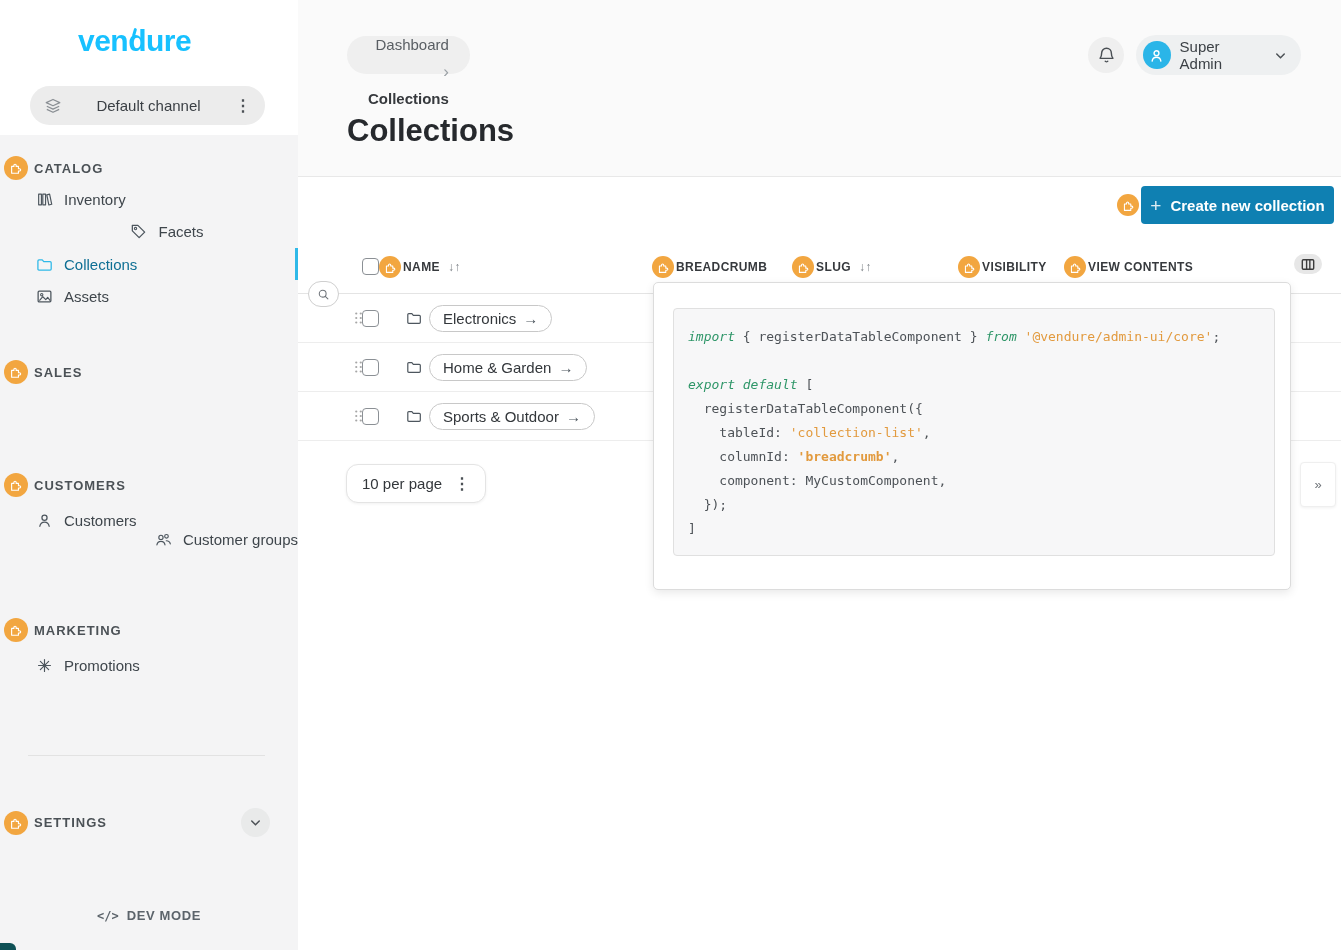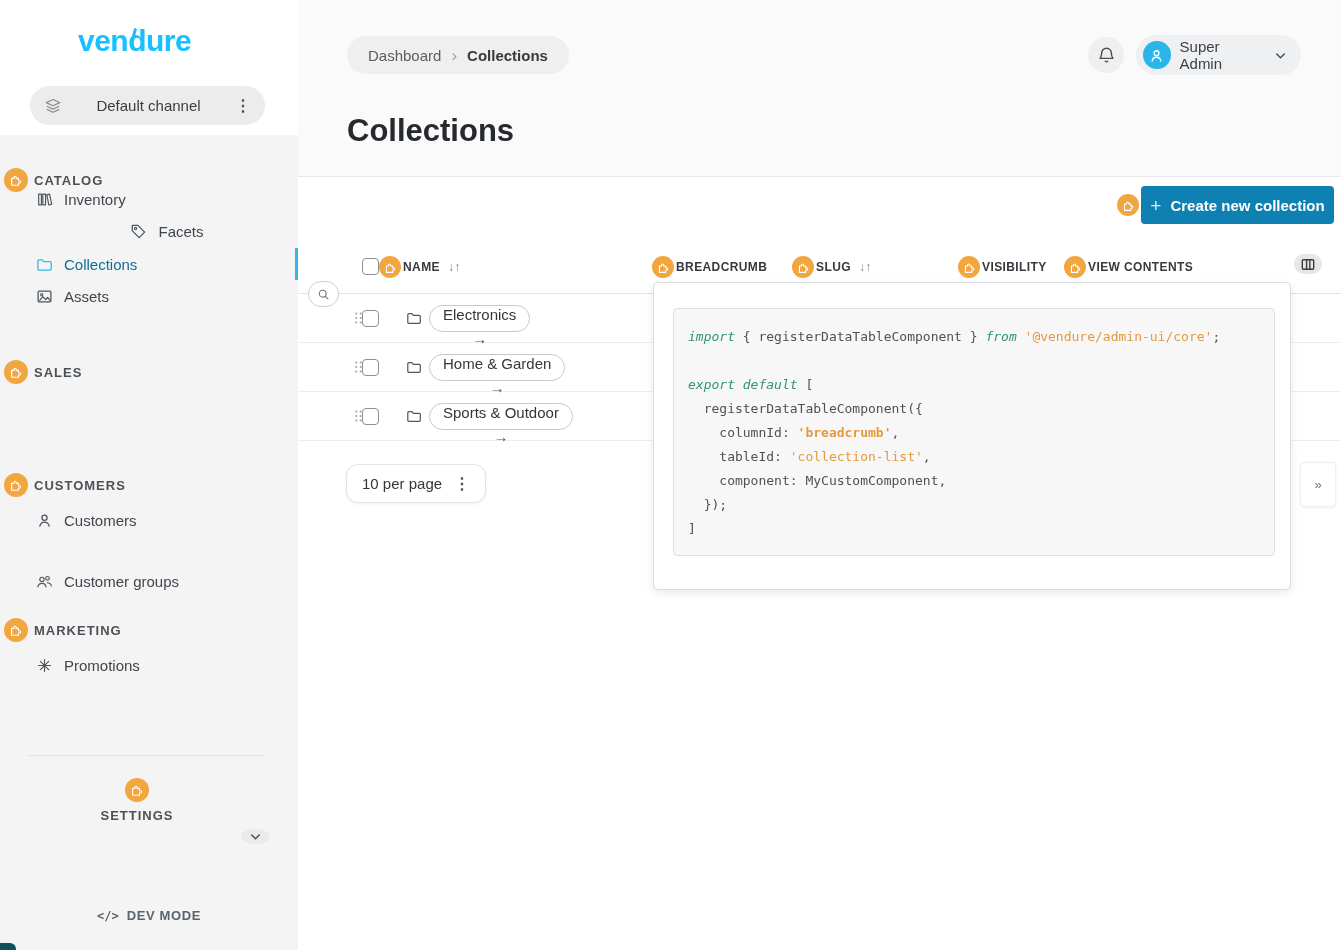--- a/index.html
+++ b/index.html
@@ -30,21 +30,21 @@
   .nav-divider { position:absolute; left:28px; top:755px; width:237px; height:1px; background:#e2e2e2; }
   .collapse-row { position:absolute; left:4px; width:266px; height:29px; display:flex; align-items:center; gap:6px; }
   .chev-btn { margin-left:auto; width:29px; height:29px; border-radius:50%; background:#e9eaea; border:none; display:flex; align-items:center; justify-content:center; color:#4c5156; cursor:pointer; }
   .devmode { position:absolute; left:0; top:908px; width:298px; display:flex; align-items:center; justify-content:center; gap:8px; color:#5c646b; cursor:pointer; }
   .devmode .dev-glyph { font-family:"DejaVu Sans Mono", monospace; font-size:12px; font-weight:700; }
   .devmode .dev-label { font-size:13px; font-weight:600; letter-spacing:0.6px; }
 
   
   .main { position:absolute; left:298px; top:0; width:1043px; height:950px; background:#fff; }
   .topbar { position:absolute; left:0; top:0; width:100%; height:177px; background:#fafafa; border-bottom:1px solid #e8e8e8; }
-  .crumb-pill { position:absolute; left:49px; top:36px; height:38px; border-radius:19px; background:#efefef; display:flex; align-items:center; gap:10px; padding:0 21px; }
+  .crumb-pill { position:absolute; left:49px; top:36px; height:38px; border-radius:19px; background:#efefef; display:flex; align-items:flex-end; gap:10px; padding:0 21px;flex-direction:column; }
   .crumb-a { font-size:15px; color:#595e63; cursor:pointer; }
   .crumb-sep { font-size:17px; color:#9ba1a6; line-height:1; }
   .crumb-b { font-size:15px; font-weight:700; color:#36393d; }
   .bell-btn { position:absolute; left:790px; top:37px; width:36px; height:36px; border-radius:50%; background:#efefef; border:none; display:flex; align-items:center; justify-content:center; color:#4a4f54; cursor:pointer; }
   .user-pill { position:absolute; left:838px; top:35px; width:165px; height:40px; border-radius:20px; background:#eef0f1; display:flex; align-items:center; gap:9px; padding:0 13px 0 7px; cursor:pointer; }
   .avatar { width:28px; height:28px; border-radius:50%; background:#2ab5e8; display:flex; align-items:center; justify-content:center; color:#fff; }
   .user-name { font-size:15px; color:#3c4146; }
   .page-title { position:absolute; left:49px; top:113px; font-size:31px; font-weight:700; color:#26292d; }
 
   .create-badge { position:absolute; left:819px; top:194px; }
@@ -57,21 +57,21 @@
   .sort { font-size:12px; font-weight:400; color:#7d8287; margin-left:8px; }
   .checkbox { position:absolute; width:17px; height:17px; border:1.5px solid #8b9095; border-radius:4px; background:#fff; cursor:pointer; }
   .cols-btn { position:absolute; left:996px; top:2px; width:28px; height:20px; border-radius:10px; background:#e7e7e7; border:none; display:flex; align-items:center; justify-content:center; color:#3c3c3c; cursor:pointer; }
 
   .search-line { position:absolute; left:0; top:293px; width:100%; height:1px; background:#e4e4e4; }
   .search-pill { position:absolute; left:10px; top:281px; width:31px; height:26px; border-radius:13px; border:1px solid #cfcfcf; background:#fff; display:flex; align-items:center; justify-content:center; color:#6f747a; cursor:pointer; }
 
   .trow { position:absolute; left:0; width:100%; height:49px; border-bottom:1px solid #ededed; }
   .drag { position:absolute; left:56px; top:17px; color:#a6a6a6; cursor:grab; }
   .row-folder { position:absolute; left:108px; top:16px; color:#4d565e; }
-  .chip { position:absolute; left:131px; top:11px; height:27px; display:inline-flex; align-items:center; gap:7px; padding:0 13px; border:1px solid #c8c8c8; border-radius:15px; background:#fff; font-size:15px; color:#33373b; cursor:pointer;flex-direction:column; }
+  .chip { position:absolute; left:131px; top:11px; height:27px; display:inline-flex; align-items:center; gap:7px; padding:0 13px; border:1px solid #c8c8c8; border-radius:15px; background:#fff; font-size:15px; color:#33373b; cursor:pointer; }
   .chip .chip-arrow { color:#4d565e; font-size:15px; }
 
   .pager-btn { position:absolute; left:48px; top:464px; height:39px; padding:0 15px; background:#fff; border:1px solid #e4e4e4; border-radius:12px; box-shadow:0 1px 3px rgba(0,0,0,0.06); display:flex; align-items:center; gap:12px; font-size:15px; color:#33373b; cursor:pointer; font-family:inherit; }
   .next-btn { position:absolute; left:1002px; top:462px; width:36px; height:45px; background:#fff; border:1px solid #efefef; border-radius:4px; box-shadow:0 1px 3px rgba(0,0,0,0.06); color:#70757a; font-size:13px; cursor:pointer; }
 
   .popover { position:absolute; left:355px; top:282px; width:638px; height:308px; background:#fff; border:1px solid #dcdcdc; border-radius:5px; box-shadow:0 3px 10px rgba(0,0,0,0.09); z-index:5; }
   .code-block { position:absolute; left:19px; top:25px; width:602px; height:248px; background:#f7f7f8; border:1px solid #e0e0e0; border-radius:4px; padding:16px 14px; font-family:"DejaVu Sans Mono", monospace; font-size:13px; overflow:hidden; }
   .code-line { white-space:pre; line-height:24px; height:24px; }
   .tok-pl { color:#4d5257; }
   .tok-kw { color:#2e9668;font-style:italic; }
@@ -116,21 +116,21 @@
     <button class="channel-pill">
       <span class="nicon" style="color:#8a8f94;display:flex;">
         <svg width="18" height="18" viewBox="0 0 16 16">
             <path d="M8 2.2l6 2.8-6 2.8-6-2.8z M2.5 8.2l5.5 2.6 5.5-2.6 M2.5 11l5.5 2.6 5.5-2.6" fill="none" stroke="currentColor" stroke-width="1.1" stroke-linejoin="round"></path>
           </svg>
       </span>
       <span class="ch-label">Default channel</span>
       <span class="kebab">⋮</span>
     </button>
 
-    <div class="sec-head" style="top:168px;">
+    <div class="sec-head" style="top:156px;">
       <button class="badge b24">
           <svg width="14" height="14" viewBox="0 0 16 16">
             <use href="#puzzle"></use>
           </svg>
         </button>
       <span class="sec-label">CATALOG</span>
     </div>
     <div class="nav-item" style="top:183px;">
       <span class="nicon">
           <svg width="17" height="17" viewBox="0 0 16 16">
@@ -187,21 +187,21 @@
     </div>
     <div class="nav-item" style="top:504px;">
       <span class="nicon">
           <svg width="17" height="17" viewBox="0 0 16 16">
             <circle cx="8" cy="5.4" r="2.4" fill="none" stroke="currentColor" stroke-width="1.2"></circle>
             <path d="M3.6 13.4c.5-2.9 2.4-3.9 4.4-3.9s3.9 1 4.4 3.9" fill="none" stroke="currentColor" stroke-width="1.2" stroke-linecap="round"></path>
           </svg>
         </span>
       <span>Customers</span>
     </div>
-    <div class="nav-item" style="top:565px;">
+    <div class="nav-item" style="top:523px;justify-content:flex-end;">
       <span class="nicon">
           <svg width="17" height="17" viewBox="0 0 16 16">
             <circle cx="5.6" cy="6" r="2" fill="none" stroke="currentColor" stroke-width="1.1"></circle>
             <path d="M1.8 13c.4-2.4 2-3.2 3.8-3.2s3.4.8 3.8 3.2" fill="none" stroke="currentColor" stroke-width="1.1" stroke-linecap="round"></path>
             <circle cx="10.8" cy="5" r="1.7" fill="none" stroke="currentColor" stroke-width="1.1"></circle>
             <path d="M10.6 9.2c2 0 3.4.8 3.8 3" fill="none" stroke="currentColor" stroke-width="1.1" stroke-linecap="round"></path>
           </svg>
         </span>
       <span>Customer groups</span>
     </div>
@@ -218,21 +218,21 @@
       <span class="nicon">
           <svg width="17" height="17" viewBox="0 0 16 16">
             <path d="M8 2.4v11.2 M2.4 8h11.2 M4.1 4.1l7.8 7.8 M11.9 4.1l-7.8 7.8" fill="none" stroke="currentColor" stroke-width="1.1" stroke-linecap="round"></path>
           </svg>
         </span>
       <span>Promotions</span>
     </div>
 
     <div class="nav-divider"></div>
 
-    <div class="collapse-row" style="top:778px;flex-direction:column;">
+    <div class="collapse-row" style="top:808px;">
       <button class="badge b24">
           <svg width="14" height="14" viewBox="0 0 16 16">
             <use href="#puzzle"></use>
           </svg>
         </button>
       <span class="sec-label">SETTINGS</span>
       <button class="chev-btn">
           <svg width="15" height="15" viewBox="0 0 16 16">
             <use href="#chev"></use>
           </svg>
@@ -389,22 +389,22 @@
       <span class="kebab">⋮</span>
     </button>
     <button class="next-btn">»</button>
 
     <div class="popover">
       <div class="code-block">
           <div class="code-line"><span class="tok-kw">import</span><span class="tok-pl"> { registerDataTableComponent } </span><span class="tok-kw">from</span><span class="tok-pl"> </span><span class="tok-st">'@vendure/admin-ui/core'</span><span class="tok-pl">;</span></div>
           <div class="code-line"> </div>
           <div class="code-line"><span class="tok-kw">export</span><span class="tok-pl"> </span><span class="tok-kw">default</span><span class="tok-pl"> [</span></div>
           <div class="code-line"><span class="tok-pl">  registerDataTableComponent({</span></div>
+          <div class="code-line"><span class="tok-pl">    tableId: </span><span class="tok-st">'collection-list'</span><span class="tok-pl">,</span></div>
           <div class="code-line"><span class="tok-pl">    columnId: </span><span class="tok-sb">'breadcrumb'</span><span class="tok-pl">,</span></div>
-          <div class="code-line"><span class="tok-pl">    tableId: </span><span class="tok-st">'collection-list'</span><span class="tok-pl">,</span></div>
           <div class="code-line"><span class="tok-pl">    component: MyCustomComponent,</span></div>
           <div class="code-line"><span class="tok-pl">  });</span></div>
           <div class="code-line"><span class="tok-pl">]</span></div>
         </div>
     </div>
   </main>
 
   <div class="corner-fragment"></div>
 </div>
 

